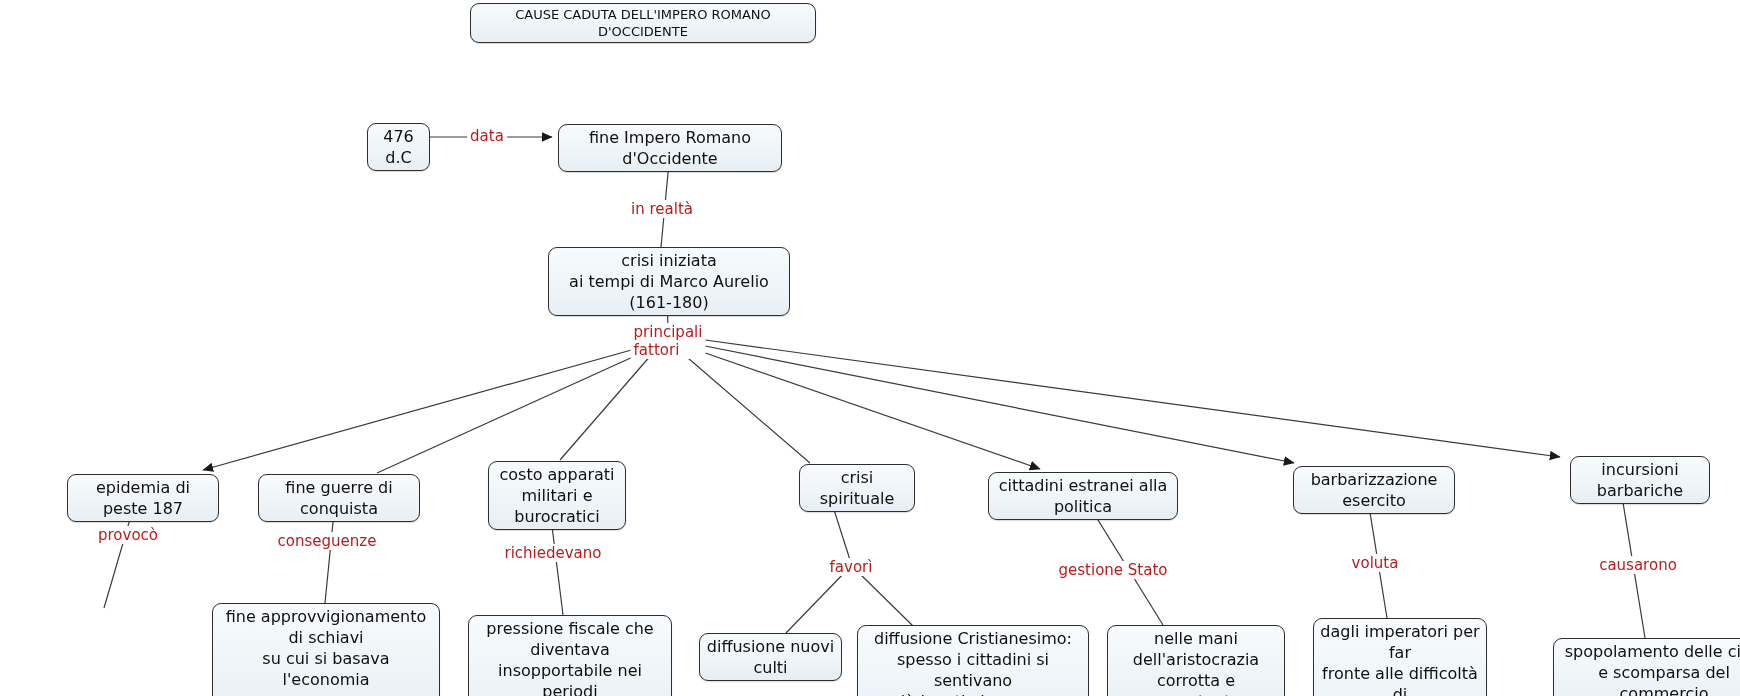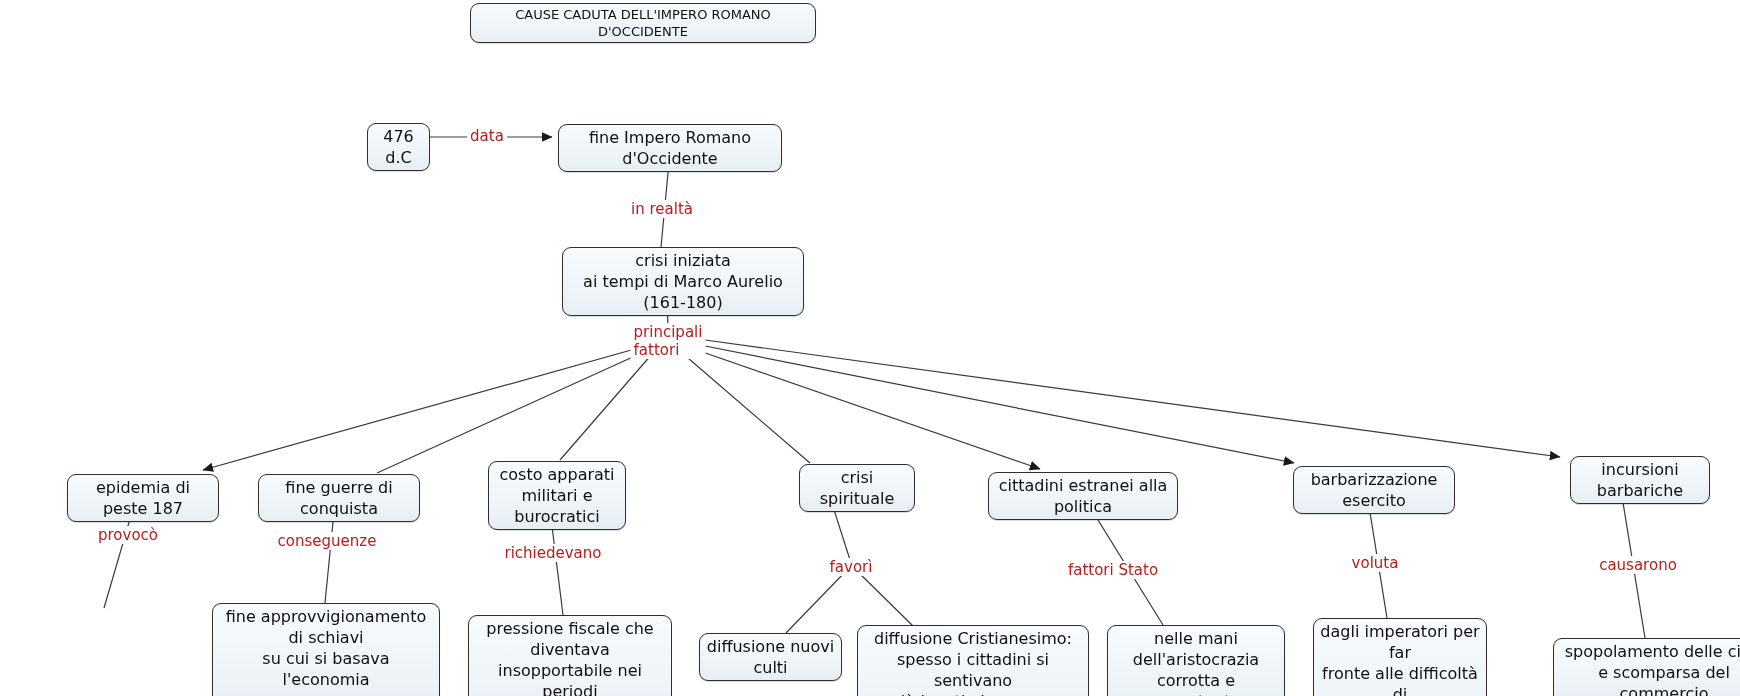--- a/index.html
+++ b/index.html
@@ -71,21 +71,21 @@
       <line x1="1620" y1="484" x2="1645" y2="638"></line>
     </g>
   </svg>
 
   <div class="node" style="left:458px;top:3px;width:346px;min-height:23px;font-size:13px;margin-left:12px;">CAUSE CADUTA DELL'IMPERO ROMANO D'OCCIDENTE</div>
 
   <div class="node" style="left:367px;top:123px;width:63px;min-height:27px;">476 d.C</div>
 
   <div class="node" style="left:558px;top:124px;width:224px;min-height:28px;">fine Impero Romano d'Occidente</div>
 
-  <div class="node" style="left:548px;top:247px;width:242px;min-height:44px;margin-left:14px;">crisi iniziata
+  <div class="node" style="left:548px;top:247px;width:242px;min-height:44px;">crisi iniziata
 ai tempi di Marco Aurelio (161-180)</div>
 
   <div class="node" style="left:67px;top:474px;width:152px;min-height:29px;">epidemia di peste 187</div>
 
   <div class="node" style="left:258px;top:474px;width:162px;min-height:29px;">fine guerre di conquista</div>
 
   <div class="node" style="left:488px;top:461px;width:138px;min-height:42px;">costo apparati
 militari e burocratici</div>
 
   <div class="node" style="left:799px;top:464px;width:116px;min-height:28px;">crisi spirituale</div>
@@ -131,19 +131,19 @@
 fattori</span>
 
   <span class="link-label" style="left:128px;top:535px;">provocò</span>
 
   <span class="link-label" style="left:327px;top:541px;">conseguenze</span>
 
   <span class="link-label" style="left:553px;top:553px;">richiedevano</span>
 
   <span class="link-label" style="left:851px;top:567px;">favorì</span>
 
-  <span class="link-label" style="left:1113px;top:570px;">fattori Stato</span>
+  <span class="link-label" style="left:1113px;top:570px;">gestione Stato</span>
 
   <span class="link-label" style="left:1375px;top:563px;">voluta</span>
 
   <span class="link-label" style="left:1638px;top:565px;">causarono</span>
 
 </div>
 
 </body></html>

